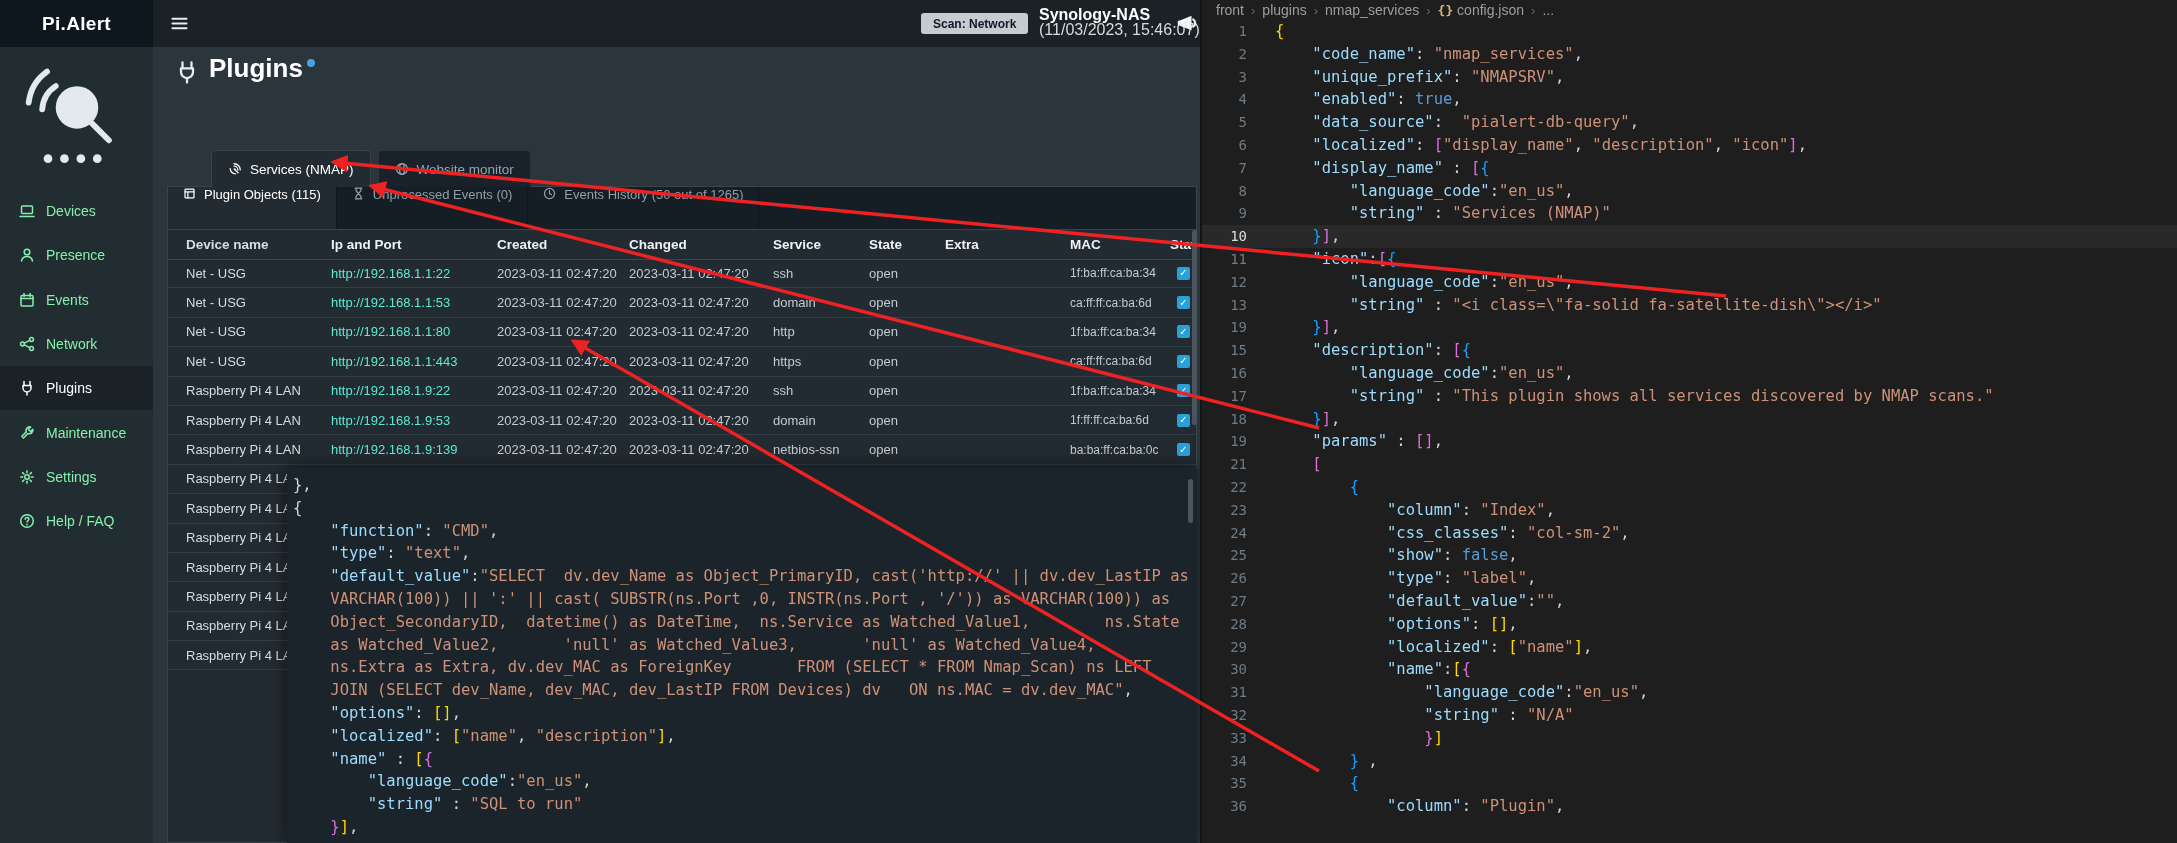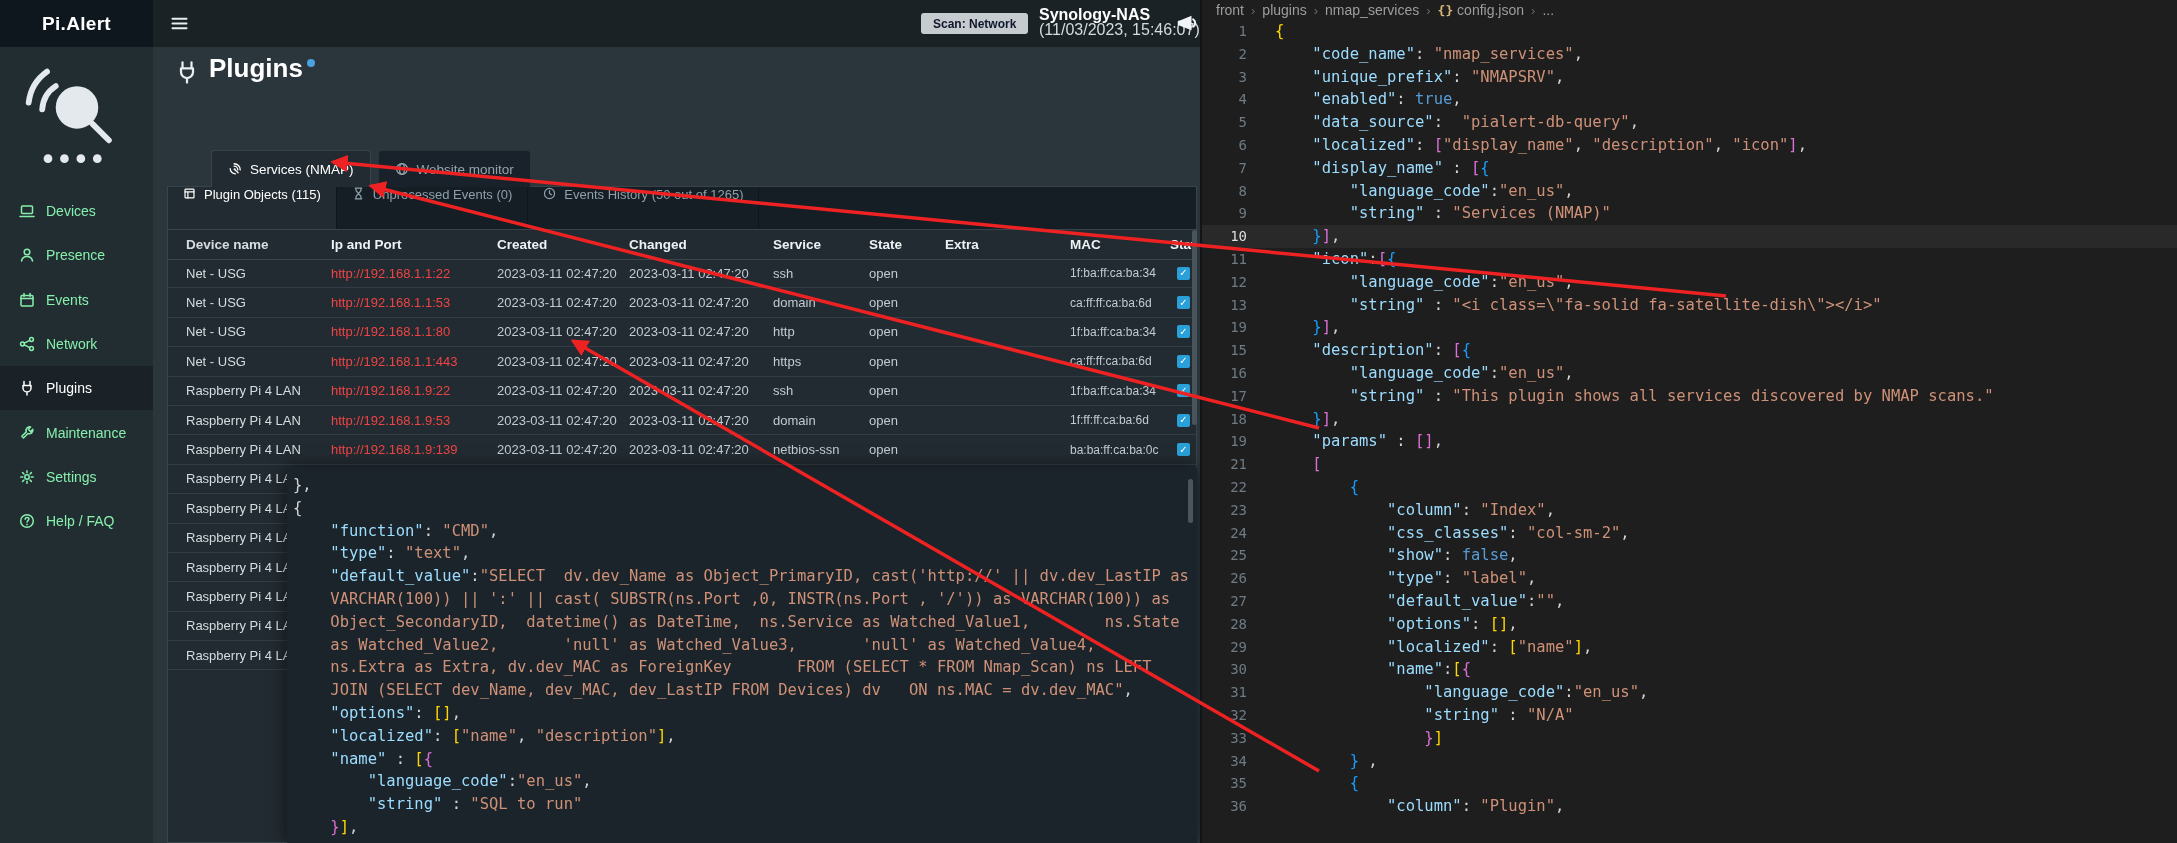--- a/index.html
+++ b/index.html
@@ -47,21 +47,21 @@
   .subtab{display:flex;gap:8px;padding:0 15px;font-size:13px;color:#8fa0aa;border-right:1px solid #0e161b;cursor:pointer;}
   .subtab .icn{width:13px;height:13px;}
   .subtab.active{background:#222b31;color:#fff;}
 
   .grid-row{display:grid;grid-template-columns:163px 166px 132px 144px 96px 76px 125px 100px 28px;align-items:center;}
   .thead{position:absolute;left:0;right:0;top:42px;height:30px;font-size:13.5px;font-weight:bold;color:#edf2f5;border-bottom:1px solid #3a454c;}
   .tbody{position:absolute;left:0;right:0;top:72px;}
   .trow{height:28.4px;font-size:13px;color:#c2cbd1;border-bottom:1px solid #323d45;}
   .cell{overflow:hidden;white-space:nowrap;}
   .cell:first-child{padding-left:18px;color:#d6dde1;}
-  .cell.link{color:#ef4444;cursor:pointer;}
+  .cell.link{color:#5eead4;cursor:pointer;}
   .cell.mac{font-size:12px;}
   .cb{width:13px;height:13px;margin-left:7px;background:#2aa0d8;border-radius:2px;display:flex;align-items:center;
       justify-content:center;color:#fff;font-size:10px;line-height:10px;cursor:pointer;}
 
   .v-scroll{position:absolute;right:3px;top:183px;width:5px;height:195px;background:#49545c;border-radius:3px;z-index:7;}
 
   
   .overlay-code{position:absolute;left:134px;top:421px;width:910px;height:375px;background:#1b242a;z-index:6;
                 box-shadow:0 0 16px rgba(0,0,0,.55);padding:6px 0 0 6px;box-sizing:border-box;
                 font-family:"DejaVu Sans Mono",monospace;font-size:15.5px;line-height:22.8px;overflow:hidden;}

